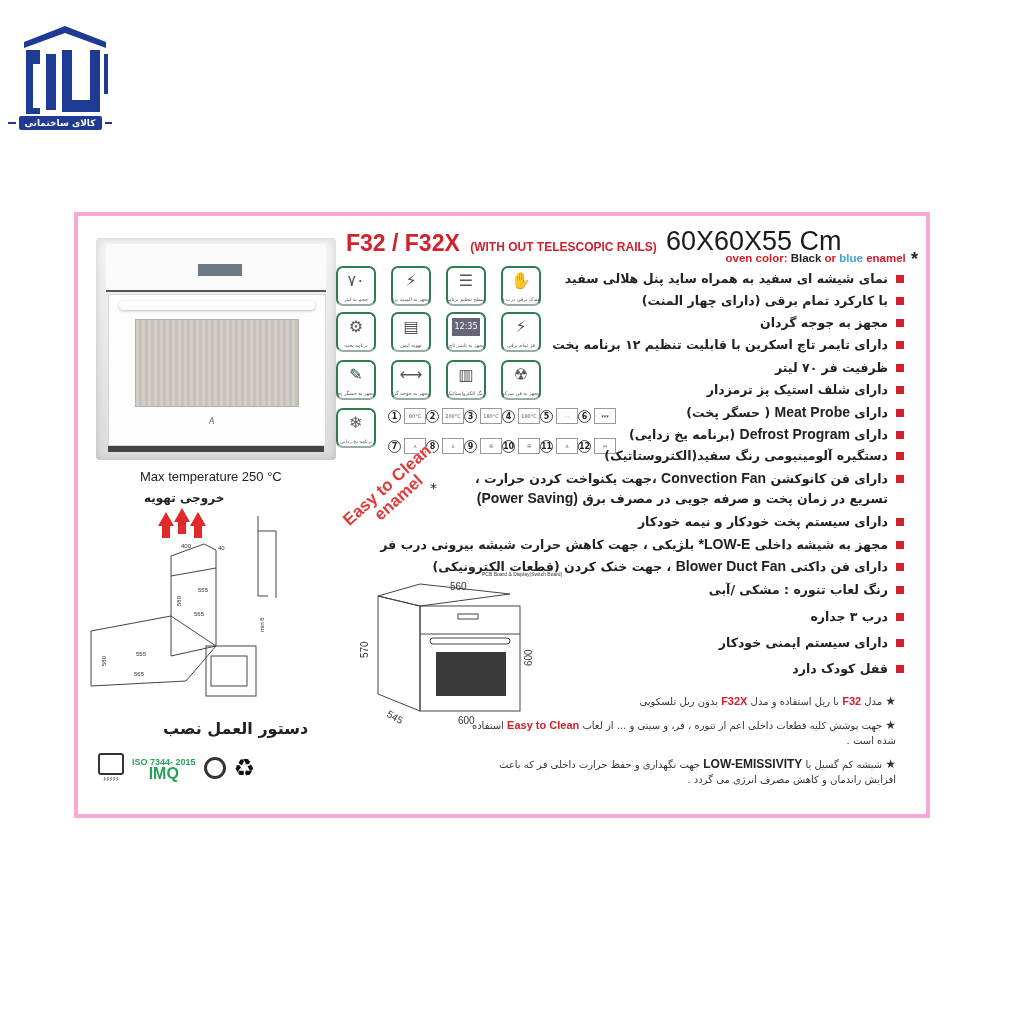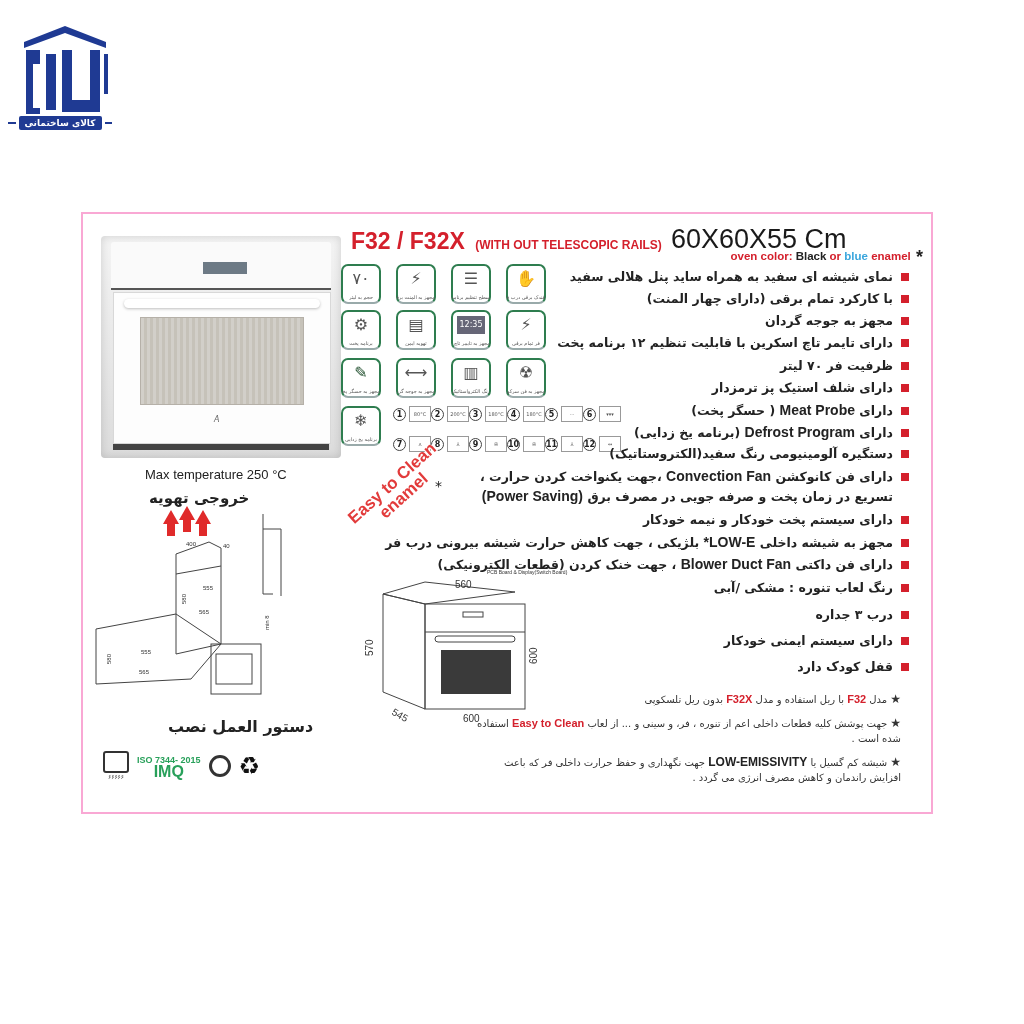--- a/index.html
+++ b/index.html
@@ -5,22 +5,22 @@
   html, body { margin:0; padding:0; background:#ffffff; }
   body { width:1024px; height:1024px; position:relative; overflow:hidden;
          font-family:"DejaVu Sans", sans-serif; color:#222; }
   .logo { position:absolute; left:20px; top:18px; width:90px; height:112px; }
   .logo-tag { position:absolute; left:8px; top:101px; width:104px; height:20px;
               display:flex; align-items:center; justify-content:center;margin-top:12px; }
   .logo-tag .line { flex:1; height:2px; background:#1f3a93; }
   .logo-tag .pill { background:#1f3a93; color:#fff; font-size:9px; padding:2px 6px;
                     border-radius:2px; margin:0 3px; font-weight:bold; direction:rtl; }
 
-  .card { position:absolute; left:81px; top:212px; width:848px; height:598px;
-          border:2px solid #f9a8d4; background:#fff; }
+  .card { position:absolute; left:74px; top:212px; width:848px; height:598px;
+          border:4px solid #f9a8d4; background:#fff; }
 
   
   .title { position:absolute; left:268px; top:14px; font-family:"Liberation Sans",sans-serif;
            font-weight:bold; color:#d4202c; font-size:23px; white-space:nowrap; }
   .title .sub { font-size:12px; margin-left:4px; }
   .dims { position:absolute; left:588px; top:10px; font-family:"Liberation Sans",sans-serif;
           font-size:27px; color:#1a1a1a; font-weight:500; white-space:nowrap; }
   .oven-color { position:absolute; right:8px; top:33px; font-family:"Liberation Sans",sans-serif;
                 font-weight:bold; font-size:11.5px; white-space:nowrap; }
   .oven-color .red { color:#d4202c; }
@@ -61,21 +61,21 @@
   .mode .box { width:20px; height:14px; border:1px solid #999; margin-left:3px; font-size:5px;
                display:flex; align-items:center; justify-content:center; color:#555; background:#fff; }
 
   
   .features { position:absolute; right:22px; top:55px; width:520px; direction:rtl; }
   .f { position:absolute; right:0; font-size:12.5px; font-weight:bold; color:#222; white-space:nowrap; }
   .f .bul { display:inline-block; width:8px; height:8px; background:#d4202c; margin-left:8px; vertical-align:0; }
   .f .en { font-family:"Liberation Sans",sans-serif; font-size:14px; }
 
   
-  .vent-label { position:absolute; left:66px; top:275px; font-size:15px; font-weight:bold; direction:rtl; }
+  .vent-label { position:absolute; left:66px; top:275px; font-size:12px; font-weight:bold; direction:rtl; }
   .install-label { position:absolute; left:85px; top:503px; font-size:16px; font-weight:bold; direction:rtl; }
   .diagram { position:absolute; }
 
   .etc { position:absolute; left:262px; top:300px; transform:rotate(-42deg); transform-origin:left top;
          color:#e23b3b; font-family:"Liberation Sans",sans-serif; font-weight:bold; font-size:17px;
          text-shadow:1px 1px 0 #fff, -1px -1px 0 #fff; line-height:17px; text-align:center; }
   .etc-star { position:absolute; left:352px; top:264px; font-size:14px; color:#222; }
   .pcb { position:absolute; left:404px; top:355px; font-size:5px; color:#333; font-family:"Liberation Sans",sans-serif; }
 
   

